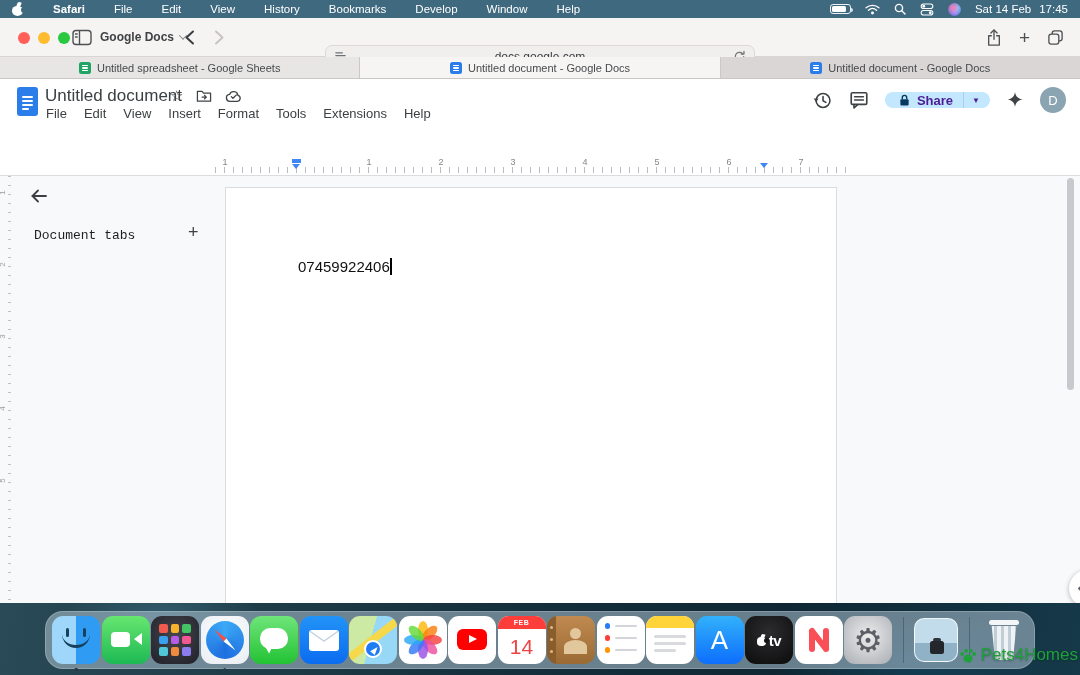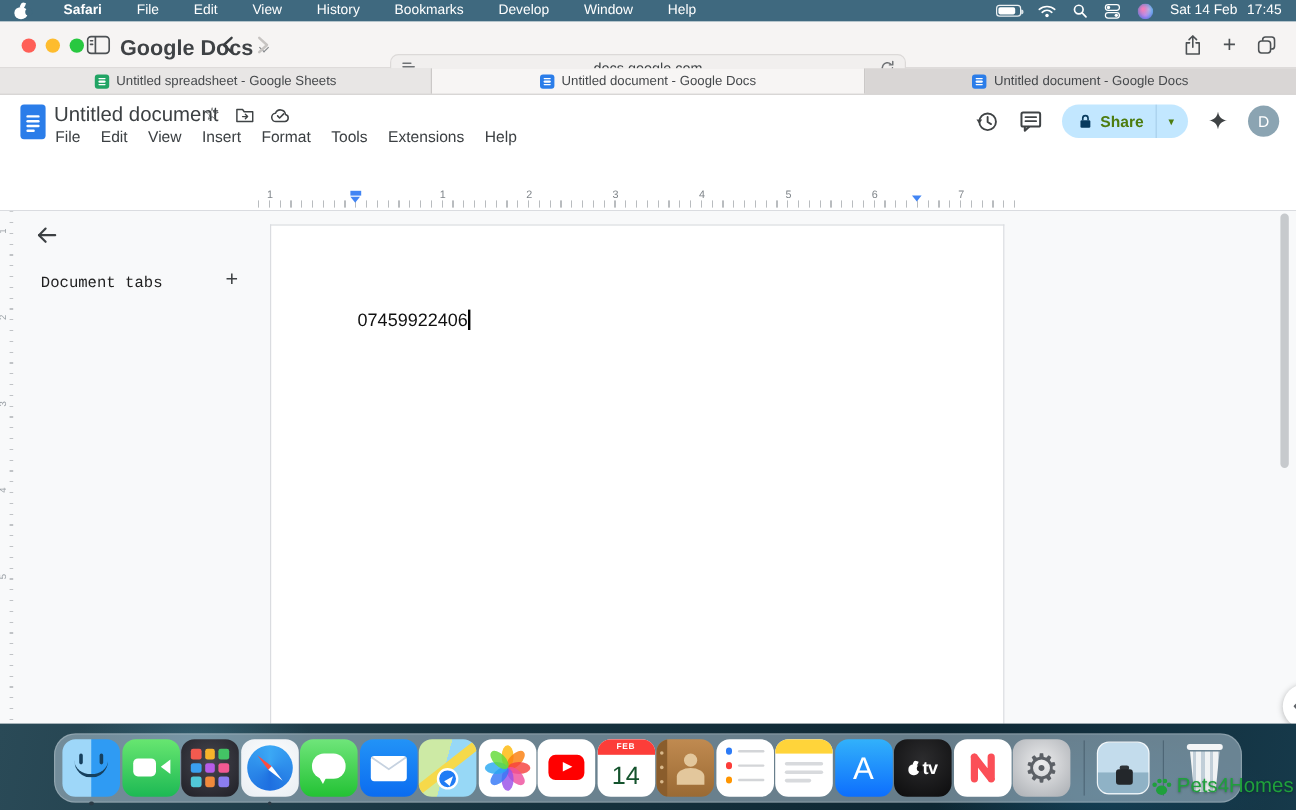--- a/index.html
+++ b/index.html
@@ -23,21 +23,21 @@
   .batt .nub { position:absolute; right:-3px; top:2.5px; width:2px; height:4px; background:rgba(255,255,255,.8); border-radius:0 2px 2px 0; }
   .clock { display:flex; gap:8px; }
 
   
   .sftoolbar { position:absolute; top:18px; left:0; right:0; height:39px; background:#f6f4f3; border-bottom:1px solid #d8d5d4; }
   .lights { position:absolute; left:18px; top:14px; display:flex; gap:8px; }
   .light { width:12px; height:12px; border-radius:50%; }
   .l-close { background:#ff5f57; } .l-min { background:#febc2e; } .l-max { background:#28c840; }
   .sb-icon { position:absolute; left:72px; top:11px; }
   .profile { position:absolute; left:100px; top:12px; display:flex; align-items:center; gap:6px;
-    font-size:18px; font-weight:600; color:#3f4245; }
+    font-size:12px; font-weight:600; color:#3f4245; }
   .chev { width:6px; height:6px; border-right:1.5px solid #86898c; border-bottom:1.5px solid #86898c; transform:rotate(45deg) translate(-1px,-1px); }
   .nav-back { position:absolute; left:184px; top:11px; }
   .nav-fwd { position:absolute; left:214px; top:11px; }
   .urlbar { position:absolute; left:325px; top:27px; width:430px; height:23px; background:#f1efee;
     border:1px solid #dcd9d8; border-radius:7px; display:flex; align-items:center; padding:0 8px; }
   .url-text { flex:1; text-align:center; font-size:12px; color:#3c4043; }
   .sf-right { position:absolute; right:16px; top:10px; display:flex; align-items:center; gap:17px; }
 
   
   .tabstrip { position:absolute; top:57px; left:0; right:0; height:22px; display:flex; background:#e2e0df; border-bottom:1px solid #c9c6c5; }
@@ -54,21 +54,21 @@
   
   .gheader { position:absolute; top:79px; left:0; right:0; height:50px; background:#fff; }
   .glogo { position:absolute; left:17px; top:8px; width:21px; height:29px; background:#2b7de9; border-radius:3px; }
   .glogo i { position:absolute; left:5px; right:5px; height:2px; background:#fff; border-radius:1px; }
   .gtitle { position:absolute; left:45px; top:7px; font-size:17px; color:#3c4043; }
   .title-icons { position:absolute; left:170px; top:9px; display:flex; align-items:center; gap:13px; color:#3f4345; }
   .star-ic { font-size:15px; line-height:1; }
   .gmenus { position:absolute; left:46px; top:27px; display:flex; gap:17px; font-size:13px; color:#3c4043; }
   .gmenus .gm { cursor:default; }
   .ghright { position:absolute; right:14px; top:8px; display:flex; align-items:center; gap:16px; }
-  .share-btn { display:flex; align-items:center; height:28px; background:#c2e7ff; border-radius:14px; color:#4d7c0f; overflow:hidden; }
+  .share-btn { display:flex; align-items:center; height:16px; background:#c2e7ff; border-radius:14px; color:#4c1d95; overflow:hidden; }
   .share-main { display:flex; align-items:center; gap:7px; padding:0 10px 0 14px; font-size:13px; font-weight:600; }
   .share-div { width:1px; height:28px; background:#a8cfec; }
   .share-caret { padding:0 10px 0 8px; font-size:8px; }
   .avatar { width:26px; height:26px; border-radius:50%; background:#8ba4b2; color:#fff; font-size:13px;
     display:flex; align-items:center; justify-content:center; }
 
   
   .dtoolbar-row { position:absolute; top:128px; left:0; right:0; height:30px; background:#fff; }
   .dtoolbar { position:absolute; top:131px; left:10px; right:10px; height:26px; background:#eff3f9;
     border-radius:13px; display:flex; align-items:center; padding:0 14px; gap:9px; color:#3f4345; }
@@ -153,21 +153,21 @@
   .photos { background:#fff; }
   .petal { position:absolute; left:50%; top:50%; width:10px; height:19px; border-radius:50%; opacity:.82;
     transform-origin:50% 100%; }
   .youtube { background:#fff; }
   .youtube .red { position:absolute; left:9px; top:13px; width:30px; height:21px; background:#ff0000; border-radius:6px; }
   .youtube .play { position:absolute; left:21px; top:19px; width:0; height:0; border-top:4.5px solid transparent; border-bottom:4.5px solid transparent; border-left:8px solid #fff; }
   .cal { background:#fff; }
   .cal .mon { position:absolute; left:0; right:0; top:0; height:13px; background:#fc3d39; color:#fff;
     font-size:7px; font-weight:700; letter-spacing:.5px; display:flex; align-items:center; justify-content:center; }
   .cal .day { position:absolute; left:0; right:0; top:13px; bottom:0; display:flex; align-items:center; justify-content:center;
-    font-size:21px; font-weight:300; color:#14532d; }
+    font-size:21px; font-weight:300; color:#ef4444; }
   .contacts { background:linear-gradient(180deg,#c08a50,#9a6a34); }
   .contacts .spine { position:absolute; left:0; top:0; bottom:0; width:9px; background:#8a5d2c; }
   .contacts .spine i { position:absolute; left:3px; width:3px; height:3px; border-radius:50%; background:#d9b88a; }
   .contacts .head { position:absolute; left:23px; top:12px; width:11px; height:11px; border-radius:50%; background:#e3c79c; }
   .contacts .bodyp { position:absolute; left:17px; top:24px; width:23px; height:14px; border-radius:50% 50% 0 0; background:#e3c79c; }
   .reminders { background:#fff; padding:7px 0 0 8px; }
   .reminders .row { display:flex; align-items:center; gap:5px; margin-bottom:6.5px; }
   .reminders .b { width:5.5px; height:5.5px; border-radius:50%; }
   .reminders .ln { width:22px; height:2.5px; background:#d3d5d8; border-radius:2px; }
   .notes { background:#fff; }

